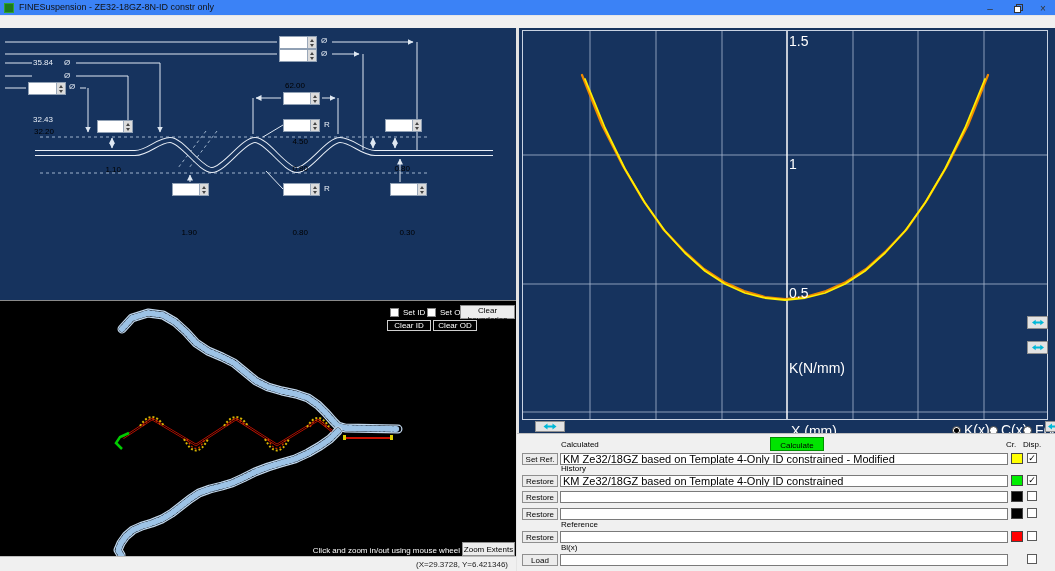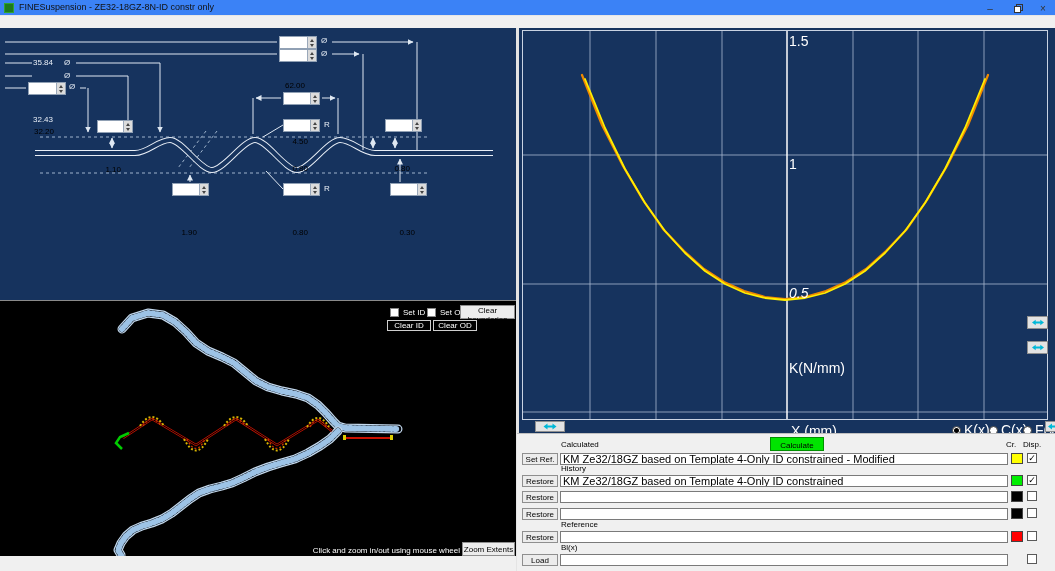--- a/index.html
+++ b/index.html
@@ -265,20 +265,23 @@
     <span class="wlabel" style="left:403px;top:7px;">Set ID</span>
     <span class="chk" style="left:427px;top:7px;"></span>
     <span class="wlabel" style="left:440px;top:7px;">Set OD</span>
     <button class="btn" style="left:460px;top:4px;width:55px;height:14px;">Clear boundaries</button>
     <button class="btn-dark" style="left:387px;top:19px;width:44px;height:11px;">Clear ID</button>
     <button class="btn-dark" style="left:433px;top:19px;width:44px;height:11px;">Clear OD</button>
     <span class="wlabel" style="left:250px;top:245px;width:210px;text-align:right;">Click and zoom in/out using mouse wheel</span>
     <button class="btn" style="left:462px;top:241px;width:53px;height:14px;">Zoom Extents</button>
   </div>
 
+  <div id="left-status" class="abs">
+    <span>(X=29.3728, Y=6.421346)</span>
+  </div>
 
   <div id="divider" class="abs"></div>
 
   <div id="plot-panel" class="abs">
     <div id="plot-box">
       <svg width="524" height="388" viewBox="0 0 524 388">
 
         <g stroke="#b9c7dc" stroke-width="0.8" opacity="0.9">
           <path d="M67,0V388 M133,0V388 M199,0V388 M330,0V388 M395,0V388 M461,0V388"></path>
           <path d="M0,124H524 M0,253H524 M0,381H524"></path>
@@ -286,21 +289,21 @@
         <line x1="264" y1="0" x2="264" y2="388" stroke="#ffffff" stroke-width="1.5"></line>
 
         <path d="M59,44 L79,94 L100,135 L120,169 L140,198 L161,220 L181,238 L201,251 L221,260 L242,266 L262,268 L282,266 L303,260 L323,251 L343,238 L363,220 L384,198 L404,169 L424,135 L445,94 L465,44" fill="none" stroke="#f08a00" stroke-width="2.2" stroke-linejoin="round" stroke-linecap="round"></path>
 
         <path d="M62,48 L82,97 L102,138 L122,172 L142,200 L162,222 L182,240 L202,253 L222,262 L242,267 L262,269 L282,267 L302,262 L322,253 L342,240 L362,222 L382,200 L402,172 L422,138 L442,97 L462,48" fill="none" stroke="#ffee00" stroke-width="1.8" stroke-linejoin="round" stroke-linecap="round"></path>
       </svg>
     </div>
 
     <span class="plabel" style="left:270px;top:5px;">1.5</span>
     <span class="plabel" style="left:270px;top:128px;">1</span>
-    <span class="plabel" style="left:270px;top:257px;font-style:italic;">0.5</span>
+    <span class="plabel" style="left:270px;top:257px;">0.5</span>
     <span class="plabel" style="left:270px;top:332px;">K(N/mm)</span>
 
     <div class="mini-btn" style="left:508px;top:288px;">
       <svg width="12" height="7" viewBox="0 0 13 7">
           <path d="M0,3.5 L4,0.5 L4,2.5 L9,2.5 L9,0.5 L13,3.5 L9,6.5 L9,4.5 L4,4.5 L4,6.5 Z" fill="#00b8d8"></path>
         </svg>
     </div>
     <div class="mini-btn" style="left:508px;top:313px;">
       <svg width="12" height="7" viewBox="0 0 13 7">
           <path d="M0,3.5 L4,0.5 L4,2.5 L9,2.5 L9,0.5 L13,3.5 L9,6.5 L9,4.5 L4,4.5 L4,6.5 Z" fill="#00b8d8"></path>

